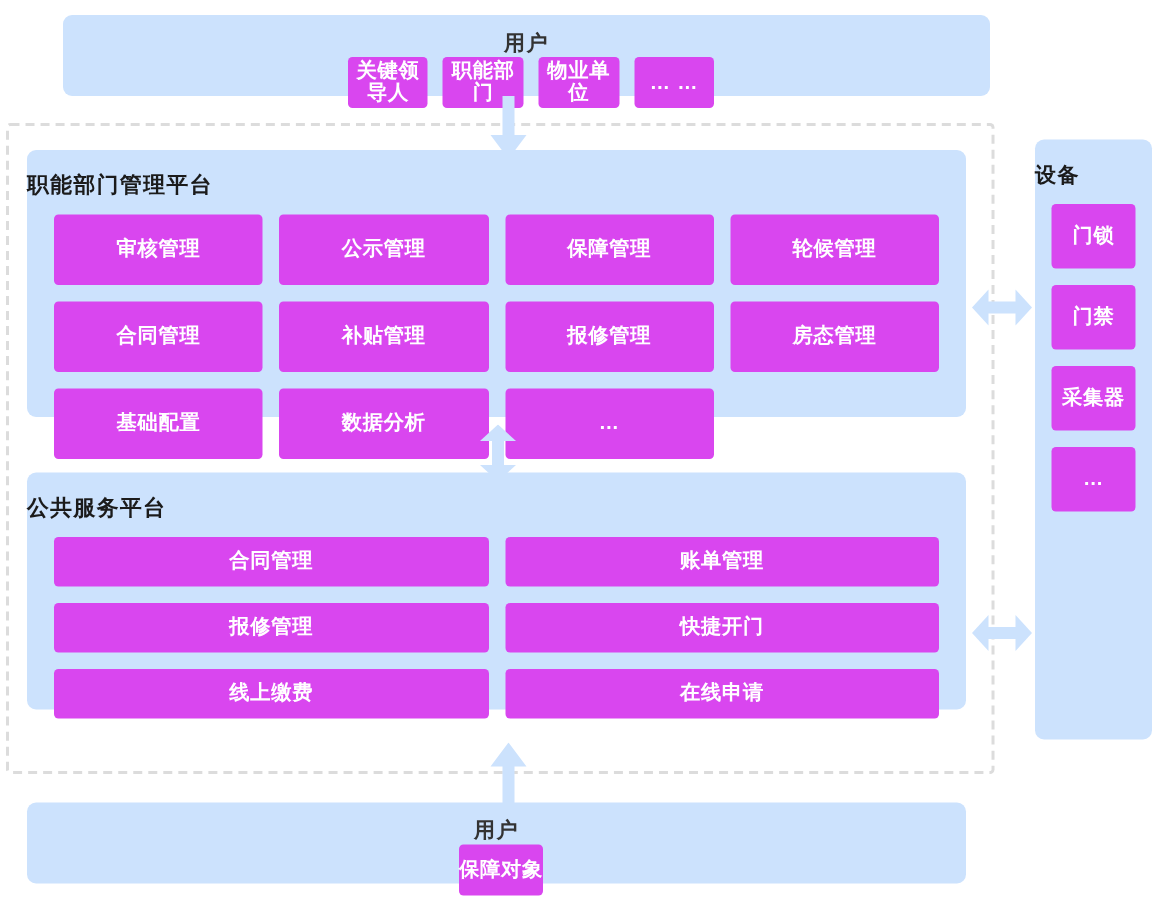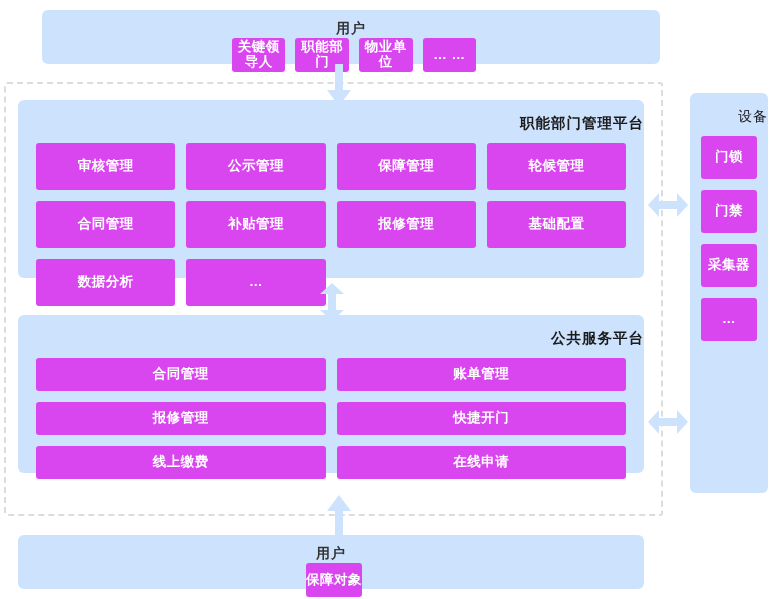--- a/index.html
+++ b/index.html
@@ -77,21 +77,21 @@
     text-align: center;
     line-height: 1.1;
   }
   .user-boxes .box {
     flex: 1 1 0;
     height: 34px;
   }
 
   
   .platform-title {
-    text-align: right;
+    text-align: left;
     font-size: 14.5px;
     font-weight: bold;
     color: #1b1b1b;
     letter-spacing: 1px;
     padding-top: 14px;
     padding-bottom: 10px;
   }
   .grid {
     display: grid;
     gap: 11px 11px;
@@ -100,23 +100,23 @@
   .grid-4 { grid-template-columns: repeat(4, 1fr); }
   .grid-2 { grid-template-columns: repeat(2, 1fr); }
   .grid .box { height: 47px; }
   .grid-2 .box { height: 33px; }
 
   
   .device-panel {
     padding: 0;
   }
   .device-title {
-    text-align: right;
+    text-align: left;
     font-size: 14px;
-    font-weight: normal;
+    font-weight: bold;
     color: #1b1b1b;
     letter-spacing: 1px;
     padding-top: 15px;
     padding-bottom: 10px;
   }
   .device-list {
     display: flex;
     flex-direction: column;
     gap: 11px;
     padding: 0 11px;
@@ -156,20 +156,21 @@
   <div class="panel" style="left:18px; top:100px; width:626px; height:178px;">
     <div class="platform-title">职能部门管理平台</div>
     <div class="grid grid-4">
       <div class="box">审核管理</div>
       <div class="box">公示管理</div>
       <div class="box">保障管理</div>
       <div class="box">轮候管理</div>
       <div class="box">合同管理</div>
       <div class="box">补贴管理</div>
       <div class="box">报修管理</div>
+      <div class="box">房态管理</div>
       <div class="box">基础配置</div>
       <div class="box">数据分析</div>
       <div class="box">…</div>
     </div>
   </div>
 
   <div class="arrow" style="left:317px; top:283px;">
     <svg width="30" height="38" viewBox="0 0 30 38">
       <rect x="11" y="8" width="8" height="22" fill="#cce2fd"></rect>
       <polygon points="3,11 27,11 15,0" fill="#cce2fd"></polygon>

